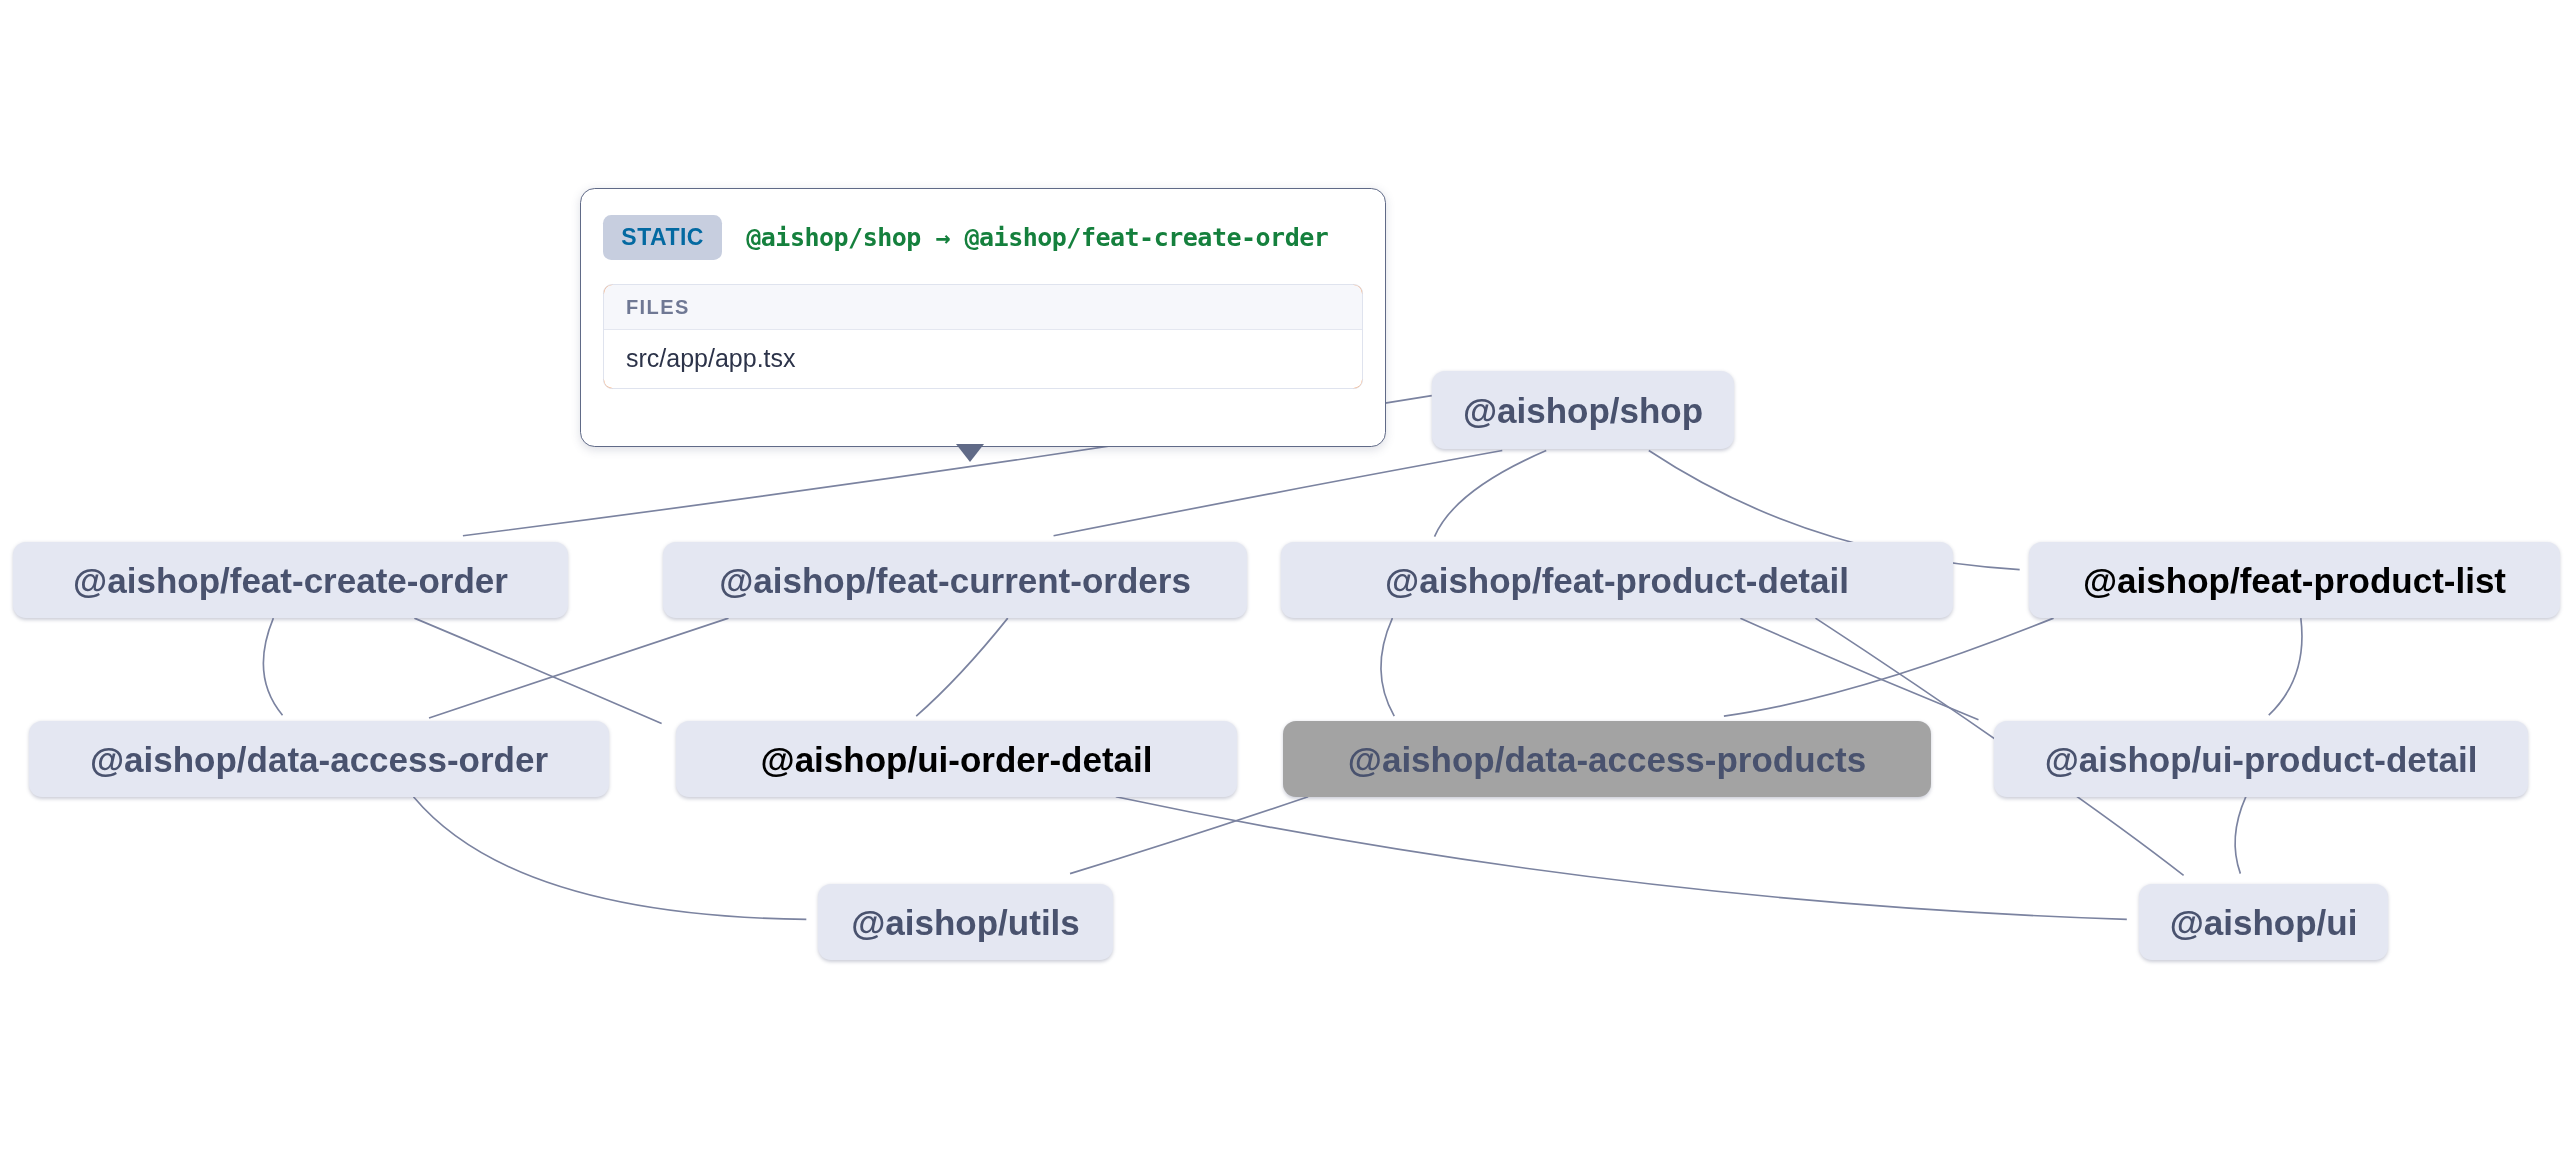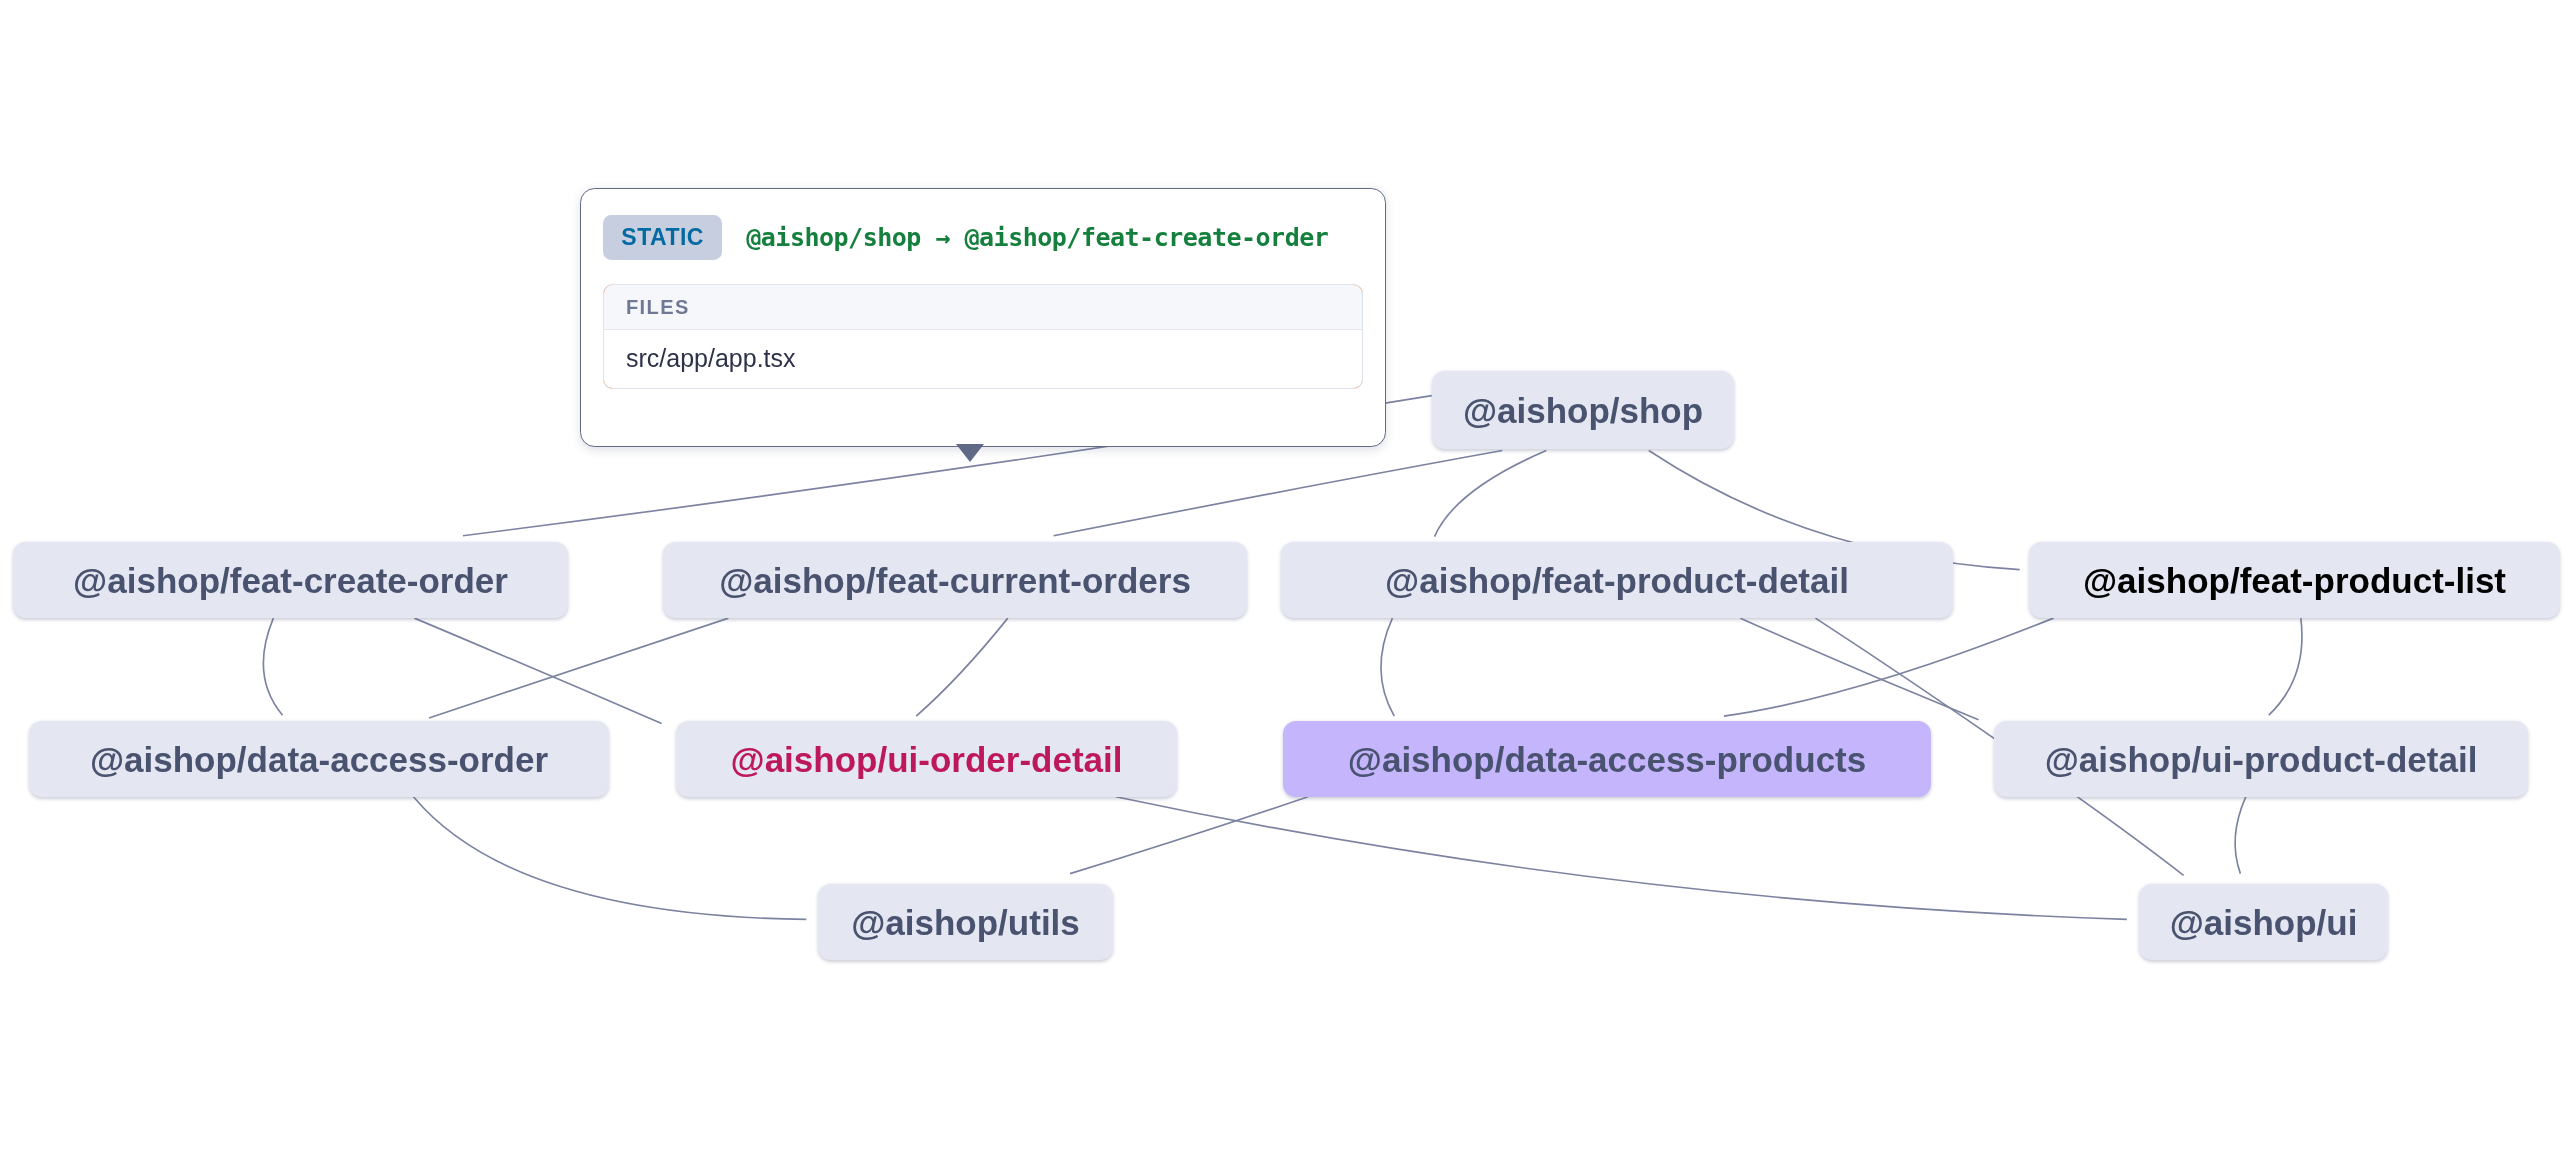--- a/index.html
+++ b/index.html
@@ -105,22 +105,22 @@
       </g>
   </svg>
 
   <div id="nodes-layer">
       <div class="node" style="left: 1432px; top: 371px; width: 302px; height: 78px; background: rgb(228, 231, 242); color: rgb(73, 82, 110);">@aishop/shop</div>
       <div class="node" style="left: 13px; top: 542px; width: 555px; height: 76px; background: rgb(228, 231, 242); color: rgb(73, 82, 110);">@aishop/feat-create-order</div>
       <div class="node" style="left: 663px; top: 542px; width: 584px; height: 76px; background: rgb(228, 231, 242); color: rgb(73, 82, 110);">@aishop/feat-current-orders</div>
       <div class="node" style="left: 1281px; top: 542px; width: 672px; height: 76px; background: rgb(228, 231, 242); color: rgb(73, 82, 110);">@aishop/feat-product-detail</div>
       <div class="node" style="left: 2029px; top: 542px; width: 531px; height: 76px; background: rgb(228, 231, 242); color: #000000;">@aishop/feat-product-list</div>
       <div class="node" style="left: 29px; top: 721px; width: 580px; height: 76px; background: rgb(228, 231, 242); color: rgb(73, 82, 110);">@aishop/data-access-order</div>
-      <div class="node" style="left: 676px; top: 721px; width: 501px; height: 76px; background: rgb(228, 231, 242); color: #be185d;">@aishop/ui-order-detail</div>
-      <div class="node" style="left: 1283px; top: 721px; width: 648px; height: 76px; background: #c4b5fd; color: rgb(73, 82, 110);">@aishop/data-access-products</div>
+      <div class="node" style="left: 676px; top: 721px; width: 561px; height: 76px; background: rgb(228, 231, 242); color: #000000;">@aishop/ui-order-detail</div>
+      <div class="node" style="left: 1283px; top: 721px; width: 648px; height: 76px; background: #a3a3a3; color: rgb(73, 82, 110);">@aishop/data-access-products</div>
       <div class="node" style="left: 1994px; top: 721px; width: 534px; height: 76px; background: rgb(228, 231, 242); color: rgb(73, 82, 110); text-align: center;">@aishop/ui-product-detail</div>
       <div class="node" style="left: 818px; top: 884px; width: 295px; height: 76px; background: rgb(228, 231, 242); color: rgb(73, 82, 110);">@aishop/utils</div>
       <div class="node" style="left: 2139px; top: 884px; width: 249px; height: 76px; background: rgb(228, 231, 242); color: rgb(73, 82, 110);">@aishop/ui</div>
     </div>
 
   <div class="tooltip" id="edge-tooltip" style="left: 580px; top: 188px; width: 806px; height: 259px;">
     <div class="tooltip-head">
       <span class="badge">STATIC</span>
       <span class="edge-label">@aishop/shop → @aishop/feat-create-order</span>
     </div>

